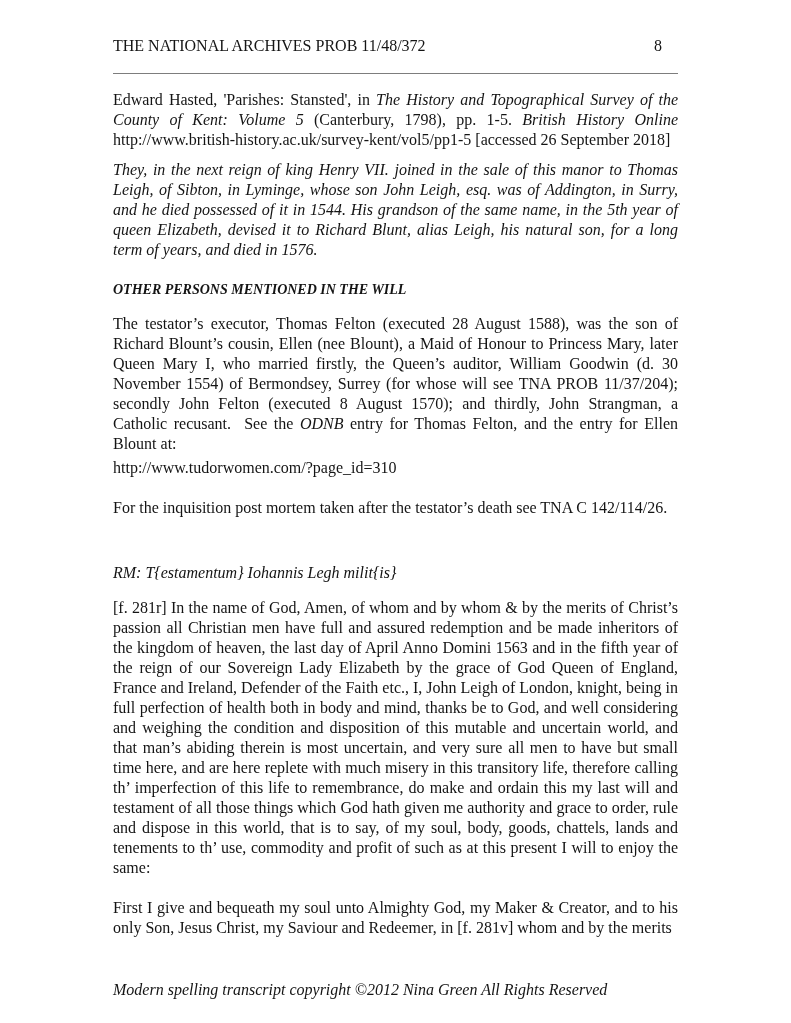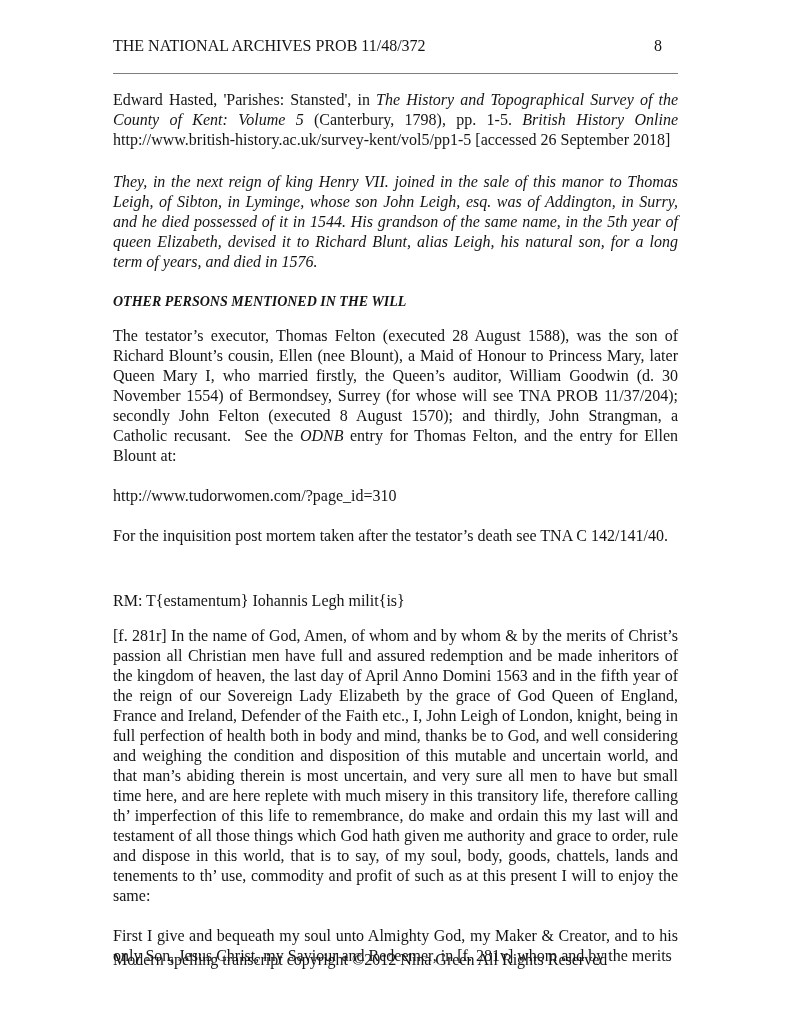--- a/index.html
+++ b/index.html
@@ -30,42 +30,43 @@
   }
   .rule {
     margin-top: 17px;
     height: 0;
     border-bottom: 1.6px solid #7d7d7d;
   }
   p {
     margin: 0 0 20px 0;
     text-align: justify;
   }
-  .citation { margin-top: 16px; margin-bottom: 22px; }
+  .citation { margin-top: 16px; margin-bottom: 10px; }
   .extract { font-style: italic; margin-bottom: 20px; }
   .section-heading {
     font-size: 14px;
     line-height: 20px;
     font-weight: bold;
     font-style: italic;
     margin: 0 0 14px 0;
   }
-  .executor { margin-bottom: 20px; }
+  .executor { margin-bottom: 4px; }
   .url-line { margin-bottom: 20px; text-align: left; }
   .inquisition { margin-bottom: 45px; text-align: left; }
-  .register { margin-bottom: 15px; text-align: left; }
+  .register { margin-bottom: 15px; text-align: left; font-style: italic; }
   .will-1 { }
   .will-2 { margin-bottom: 16px; }
   .it { font-style: italic; }
   .footer {
     position: absolute;
     left: 113px;
     right: 113px;
-    bottom: 53px;
+    bottom: 23px;
     line-height: 21px;
+    font-style: italic;
   }
   .footer div { text-align: left; }
 </style>
 </head>
 <body>
 
 <div class="page">
 
   <div class="header-row">
     <span>THE NATIONAL ARCHIVES PROB 11/48/372</span>
@@ -77,21 +78,21 @@
   <p class="citation"><span>Edward Hasted, 'Parishes: Stansted', in </span><span class="it">The History and Topographical Survey of the County of Kent: Volume 5</span><span> (Canterbury, 1798), pp. 1-5. </span><span class="it">British History Online</span><span> http://www.british-history.ac.uk/survey-kent/vol5/pp1-5 [accessed 26 September 2018]</span></p>
 
   <p class="extract">They, in the next reign of king Henry VII. joined in the sale of this manor to Thomas Leigh, of Sibton, in Lyminge, whose son John Leigh, esq. was of Addington, in Surry, and he died possessed of it in 1544. His grandson of the same name, in the 5th year of queen Elizabeth, devised it to Richard Blunt, alias Leigh, his natural son, for a long term of years, and died in 1576.</p>
 
   <h2 class="section-heading">OTHER PERSONS MENTIONED IN THE WILL</h2>
 
   <p class="executor"><span>The testator’s executor, Thomas Felton (executed 28 August 1588), was the son of Richard Blount’s cousin, Ellen (nee Blount), a Maid of Honour to Princess Mary, later Queen Mary I, who married firstly, the Queen’s auditor, William Goodwin (d. 30 November 1554) of Bermondsey, Surrey (for whose will see TNA PROB 11/37/204); secondly John Felton (executed 8 August 1570); and thirdly, John Strangman, a Catholic recusant.&nbsp; See the </span><span class="it">ODNB</span><span> entry for Thomas Felton, and the entry for Ellen Blount at:</span></p>
 
   <p class="url-line">http://www.tudorwomen.com/?page_id=310</p>
 
-  <p class="inquisition">For the inquisition post mortem taken after the testator’s death see TNA C 142/141/40.</p>
+  <p class="inquisition">For the inquisition post mortem taken after the testator’s death see TNA C 142/114/26.</p>
 
   <p class="register">RM: T{estamentum} Iohannis Legh milit{is}</p>
 
   <p class="will-1">[f. 281r] In the name of God, Amen, of whom and by whom &amp; by the merits of Christ’s passion all Christian men have full and assured redemption and be made inheritors of the kingdom of heaven, the last day of April Anno Domini 1563 and in the fifth year of the reign of our Sovereign Lady Elizabeth by the grace of God Queen of England, France and Ireland, Defender of the Faith etc., I, John Leigh of London, knight, being in full perfection of health both in body and mind, thanks be to God, and well considering and weighing the condition and disposition of this mutable and uncertain world, and that man’s abiding therein is most uncertain, and very sure all men to have but small time here, and are here replete with much misery in this transitory life, therefore calling th’ imperfection of this life to remembrance, do make and ordain this my last will and testament of all those things which God hath given me authority and grace to order, rule and dispose in this world, that is to say, of my soul, body, goods, chattels, lands and tenements to th’ use, commodity and profit of such as at this present I will to enjoy the same:</p>
 
   <p class="will-2">First I give and bequeath my soul unto Almighty God, my Maker &amp; Creator, and to his only Son, Jesus Christ, my Saviour and Redeemer, in [f. 281v] whom and by the merits</p>
 
   <div class="footer">
     <div>Modern spelling transcript copyright ©2012 Nina Green All Rights Reserved</div>
   </div>

